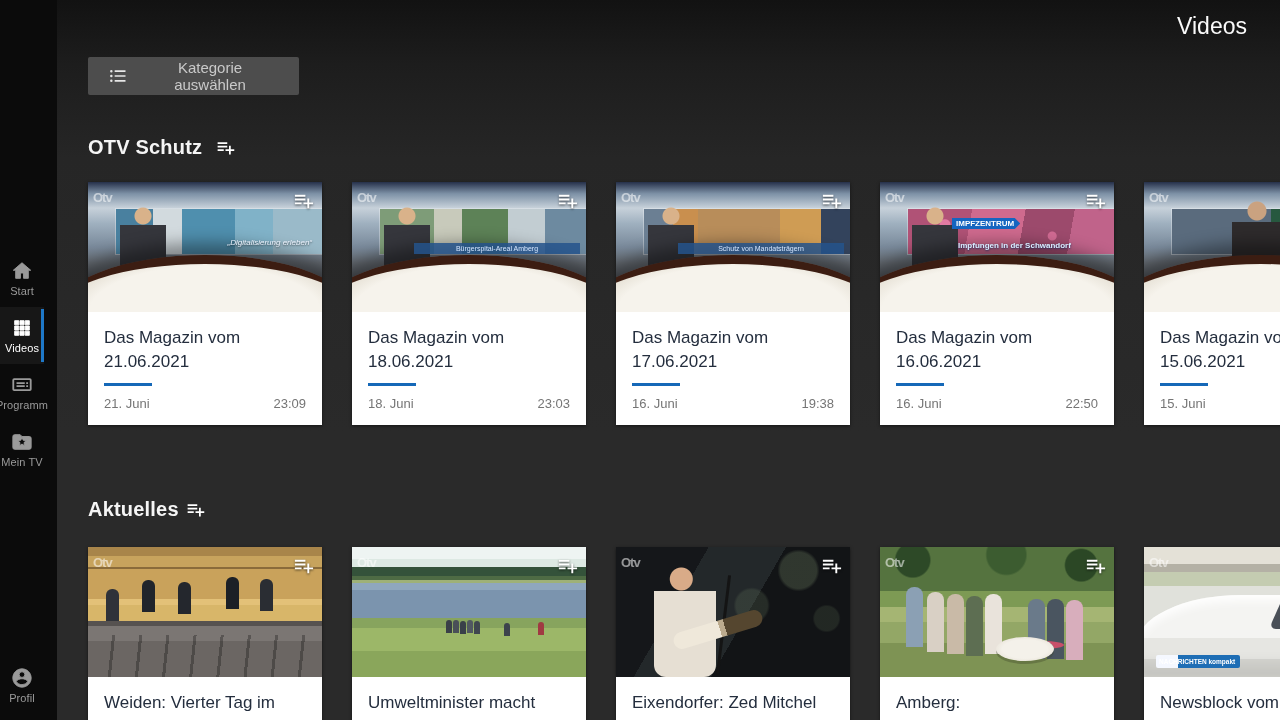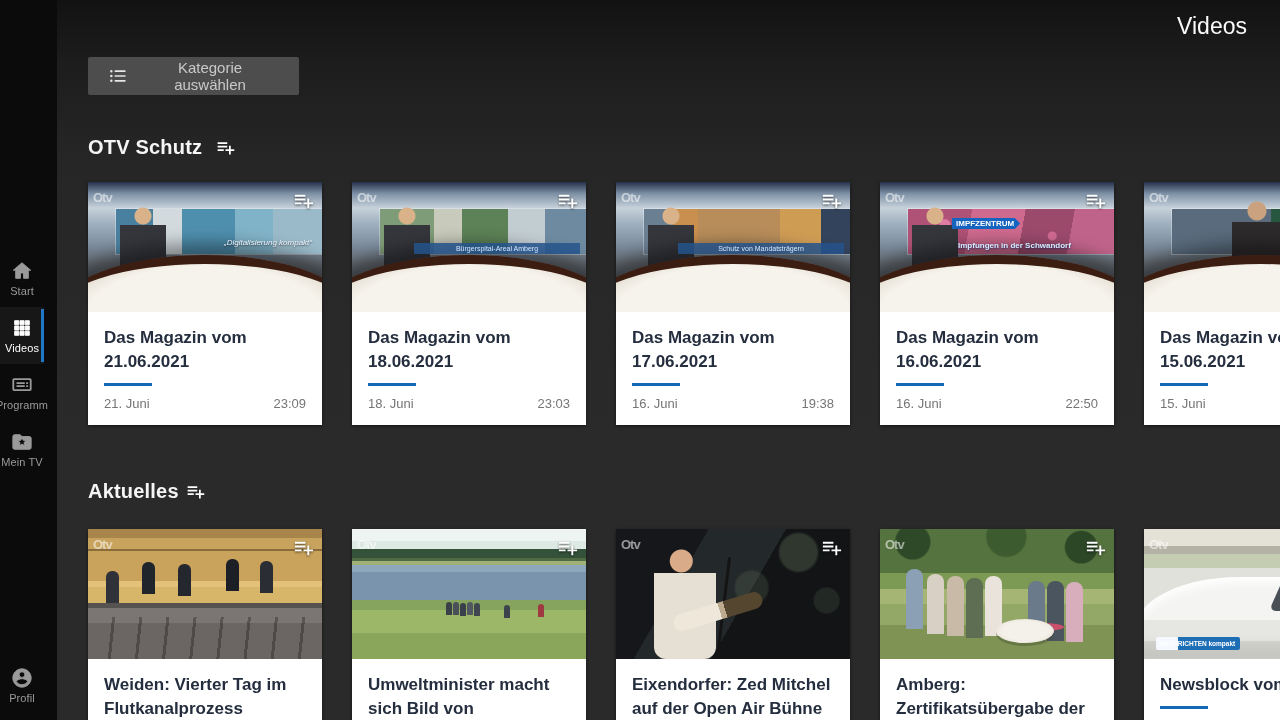--- a/index.html
+++ b/index.html
@@ -25,35 +25,35 @@
 
   .cat-btn{display:flex;align-items:center;gap:13px;border:0;cursor:pointer;
     width:211px;height:38px;padding:0 20px;background:#4d4d4d;color:#c9c9c9;
     font-family:inherit;font-size:15px;border-radius:2px;}
   .cat-btn svg{width:20px;height:20px;fill:#e6e6e6;flex:none;}
 
   .sec-head{display:flex;align-items:center;gap:13px;margin:0;}
   .sec-head h2{margin:0;font-size:20px;font-weight:700;color:#f5f5f5;letter-spacing:.2px;}
   .sec-head svg{width:21px;height:21px;fill:#fff;cursor:pointer;}
   .sec-1 .sec-head{padding-top:41px;}
-  .sec-2 .sec-head{padding-top:55px;gap:6px;}
+  .sec-2 .sec-head{padding-top:73px;gap:6px;}
 
   .row{display:flex;flex-wrap:nowrap;margin-top:23px;}
   .sec-2 .row{margin-top:26px;}
 
   
   .card{width:234px;flex:none;margin-right:30px;background:#fff;box-shadow:0 1px 3px rgba(0,0,0,.5);}
   .thumb{position:relative;width:234px;height:130px;overflow:hidden;}
   .wm{position:absolute;top:8px;left:5px;color:rgba(255,255,255,.55);
     font-size:13px;font-weight:700;letter-spacing:-1px;z-index:4;text-align:center;}
   .pl-add{position:absolute;top:7px;right:7px;width:23px;height:23px;fill:#fff;z-index:4;
     filter:drop-shadow(0 1px 1px rgba(0,0,0,.6));cursor:pointer;}
   .cap{position:absolute;z-index:3;white-space:nowrap;}
   .info{padding:14px 16px 0 16px;}
-  .title{margin:0;font-size:17px;line-height:24px;font-weight:700;color:#242e3e;}
+  .title{margin:0;font-size:17px;line-height:24px;font-weight:400;color:#242e3e;}
   .divider{width:48px;height:3px;background:#1568b8;margin:9px 0 10px;}
   .meta{display:flex;justify-content:space-between;font-size:13px;color:#757575;padding-bottom:14px;}
 
   
   
   .sc-studio1,.sc-studio2,.sc-studio3,.sc-studio4,.sc-studio5{
     background:linear-gradient(180deg,#26304a 0%,#7d91a6 9%,#c7d1da 20%,#9fb0bf 32%,
       #79899a 50%,#676d74 62%,#4b4f55 80%,#3b3e43 100%);}
   .sc-studio1::before,.sc-studio2::before,.sc-studio3::before,.sc-studio4::before,.sc-studio5::before{
     content:"";position:absolute;left:28px;right:0;top:27px;height:45px;
@@ -197,21 +197,21 @@
         <div class="sec-head">
           <h2>OTV Schutz</h2>
           <svg viewBox="0 0 24 24">
               <path d="M14 10H3v2h11v-2zm0-4H3v2h11V6zm4 8v-4h-2v4h-4v2h4v4h2v-4h4v-2h-4zM3 16h7v-2H3v2z"></path>
             </svg>
         </div>
         <div class="row">
   <article class="card">
     <div class="thumb sc-studio1">
       <div class="subject"></div>
-      <span class="cap cap-a">„Digitalisierung kompakt“</span>
+      <span class="cap cap-a">„Digitalisierung erleben“</span>
 
       <span class="wm">Otv</span>
       <svg class="pl-add" viewBox="0 0 24 24">
                   <path d="M14 10H3v2h11v-2zm0-4H3v2h11V6zm4 8v-4h-2v4h-4v2h4v4h2v-4h4v-2h-4zM3 16h7v-2H3v2z"></path>
                 </svg>
     </div>
     <div class="info">
       <h3 class="title">Das Magazin vom 21.06.2021</h3>
       <div class="divider"></div>
       <div class="meta">

